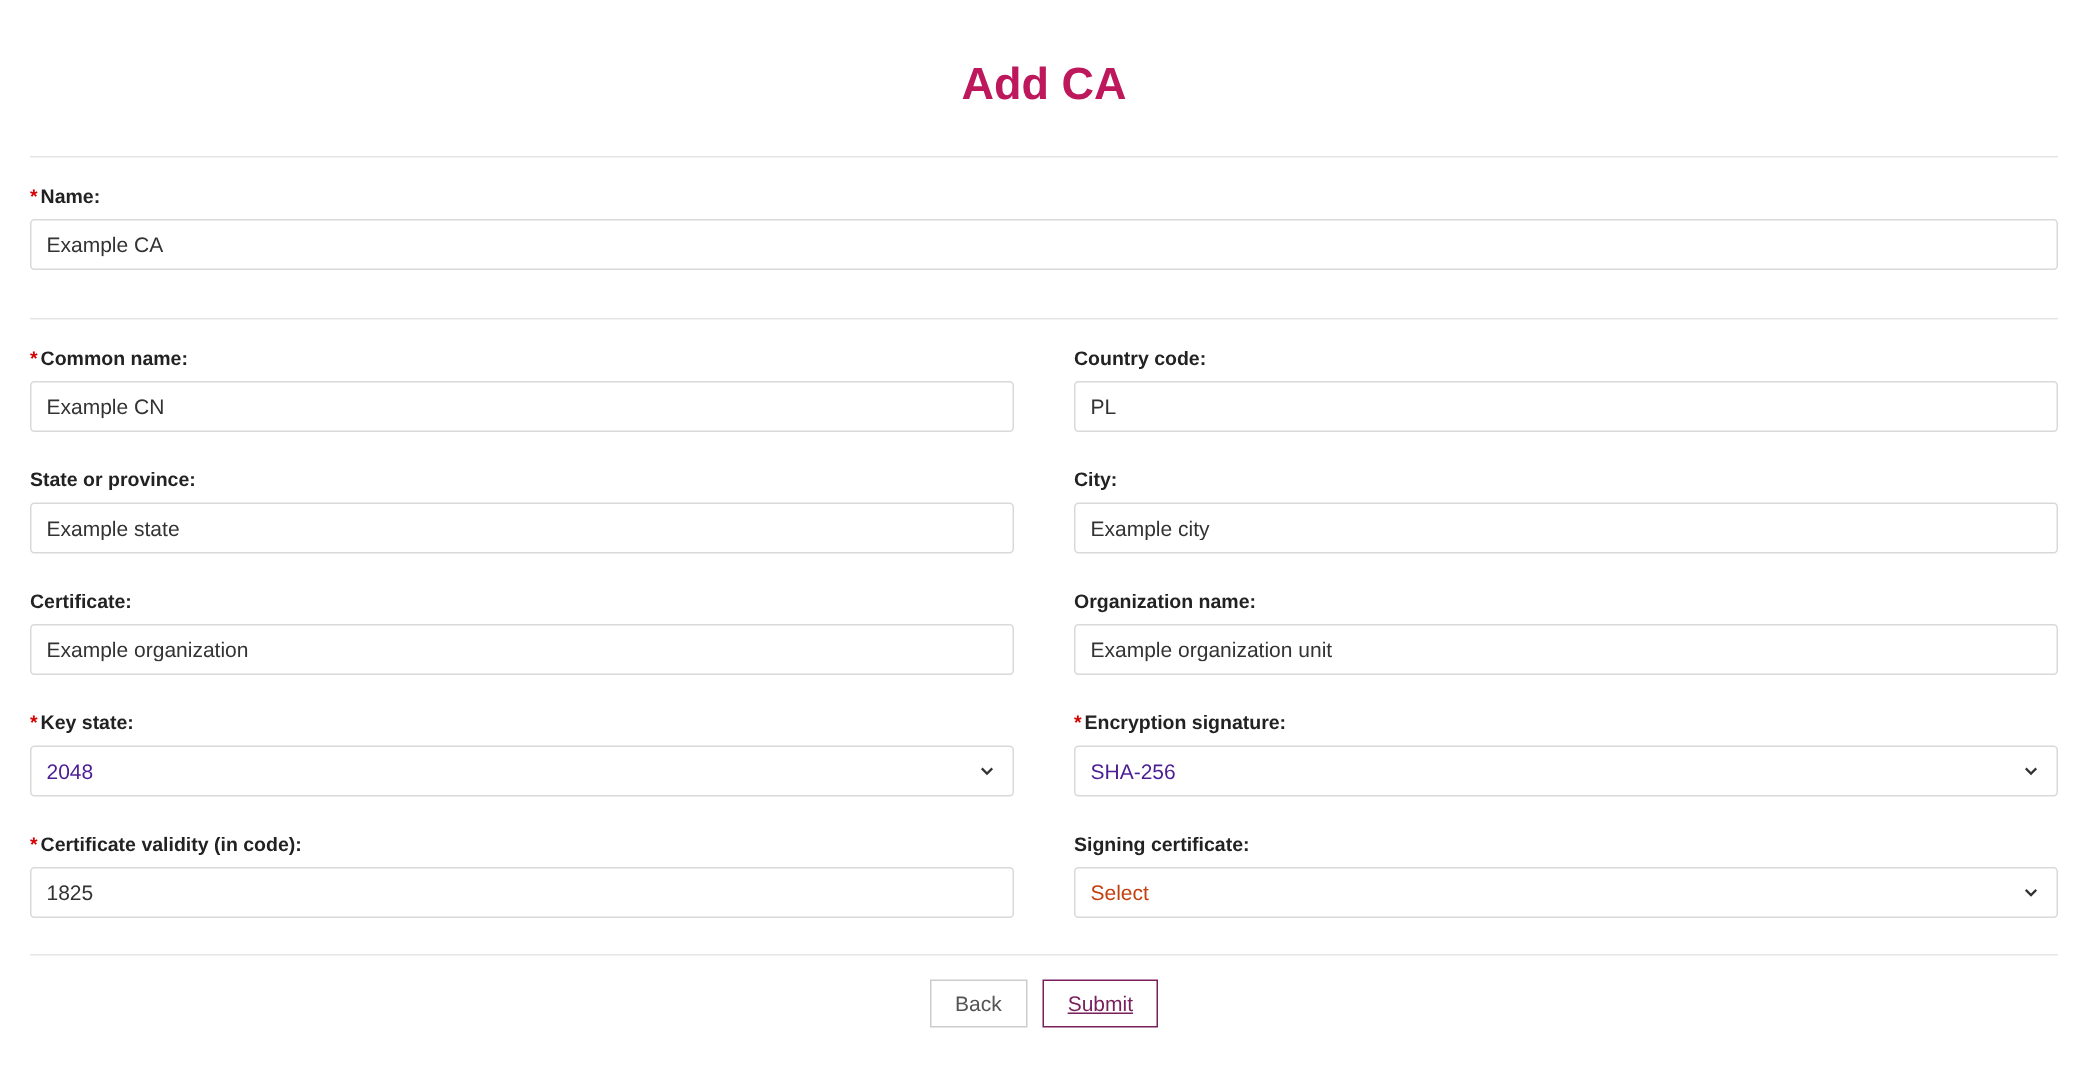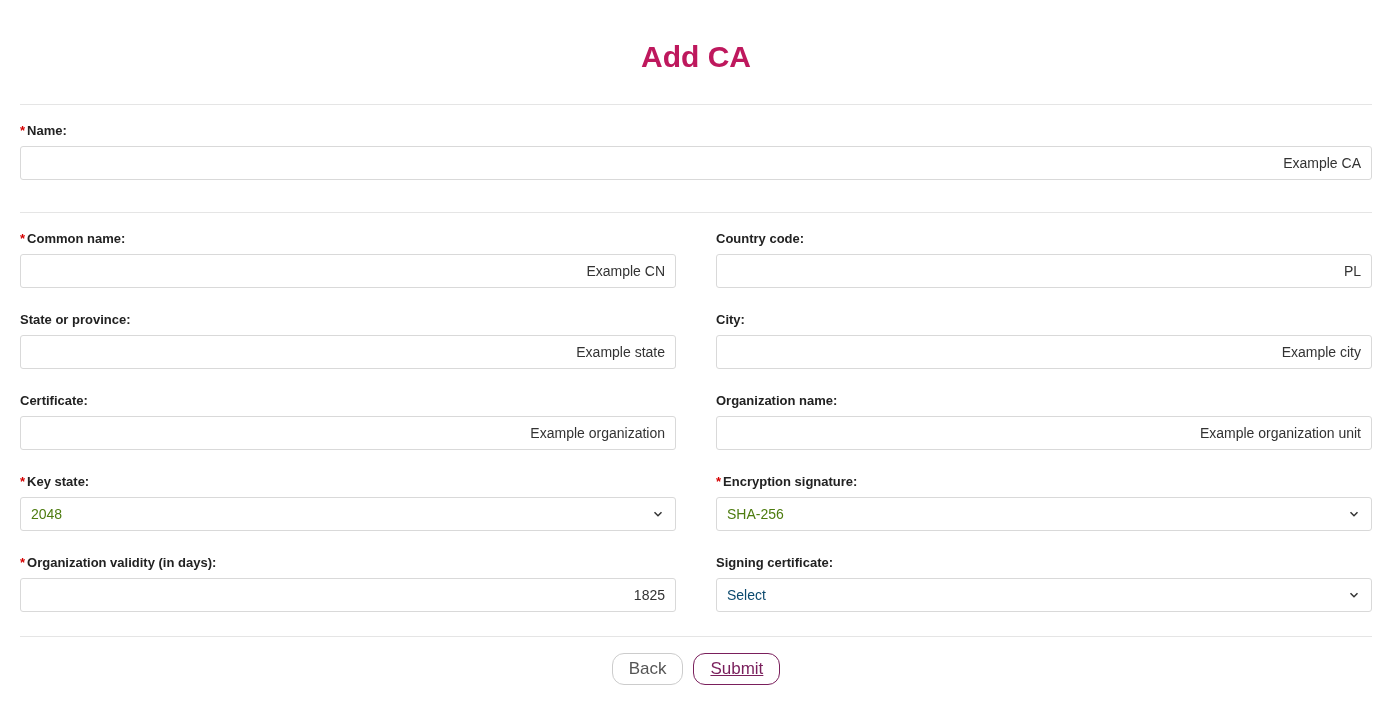--- a/index.html
+++ b/index.html
@@ -53,61 +53,60 @@
     }
     input.text-input, .select-wrapper {
       width: 100%;
       height: 34px;
       border: 1px solid #d9d9d9;
       border-radius: 3px;
       padding: 0 10px;
       font-size: 14px;
       color: #333;
       background: #fff;
-      text-align: right;
     }
     input.text-input::placeholder {
       color: #999;
     }
     .select-wrapper {
       position: relative;
       display: flex;
       align-items: center;
       justify-content: space-between;
       cursor: pointer;
       padding-right: 10px;
     }
     .select-value {
       font-size: 14px;
-      color: #4d7c0f;
+      color: #4c1d95;
     }
     .select-value.placeholder {
-      color: #0c4a6e;
+      color: #c2410c;
     }
     .chevron {
       width: 14px;
       height: 14px;
       flex-shrink: 0;
     }
     .chevron svg {
       width: 100%;
       height: 100%;
       display: block;
     }
     .actions {
       display: flex;
       justify-content: center;
       gap: 10px;
       padding: 16px 0;
     }
     .btn {
       height: 32px;
       padding: 0 16px;
-      border-radius: 12px;
-      font-size: 17px;
+      border-radius: 0;
+      font-size: 14px;
       cursor: pointer;
       background: #fff;
     }
     .btn-back {
       border: 1px solid #ccc;
       color: #555;
     }
     .btn-submit {
       border: 1px solid #7a1f5c;
       color: #7a1f5c;
@@ -236,21 +235,21 @@
           </span>
         </div>
       </div>
     </div>
   </div>
 
   <div class="form-row">
     <div class="form-col">
       <div class="form-group">
         <label class="field-label">
-          <span class="required-mark">*</span><span>Organization validity (in days):</span>
+          <span class="required-mark">*</span><span>Certificate validity (in code):</span>
         </label>
         <input type="text" class="text-input" value="1825" style="">
       </div>
     </div>
     <div class="form-col">
       <div class="form-group">
         <label class="field-label">
           <span>Signing certificate:</span>
         </label>
         <div class="select-wrapper">

